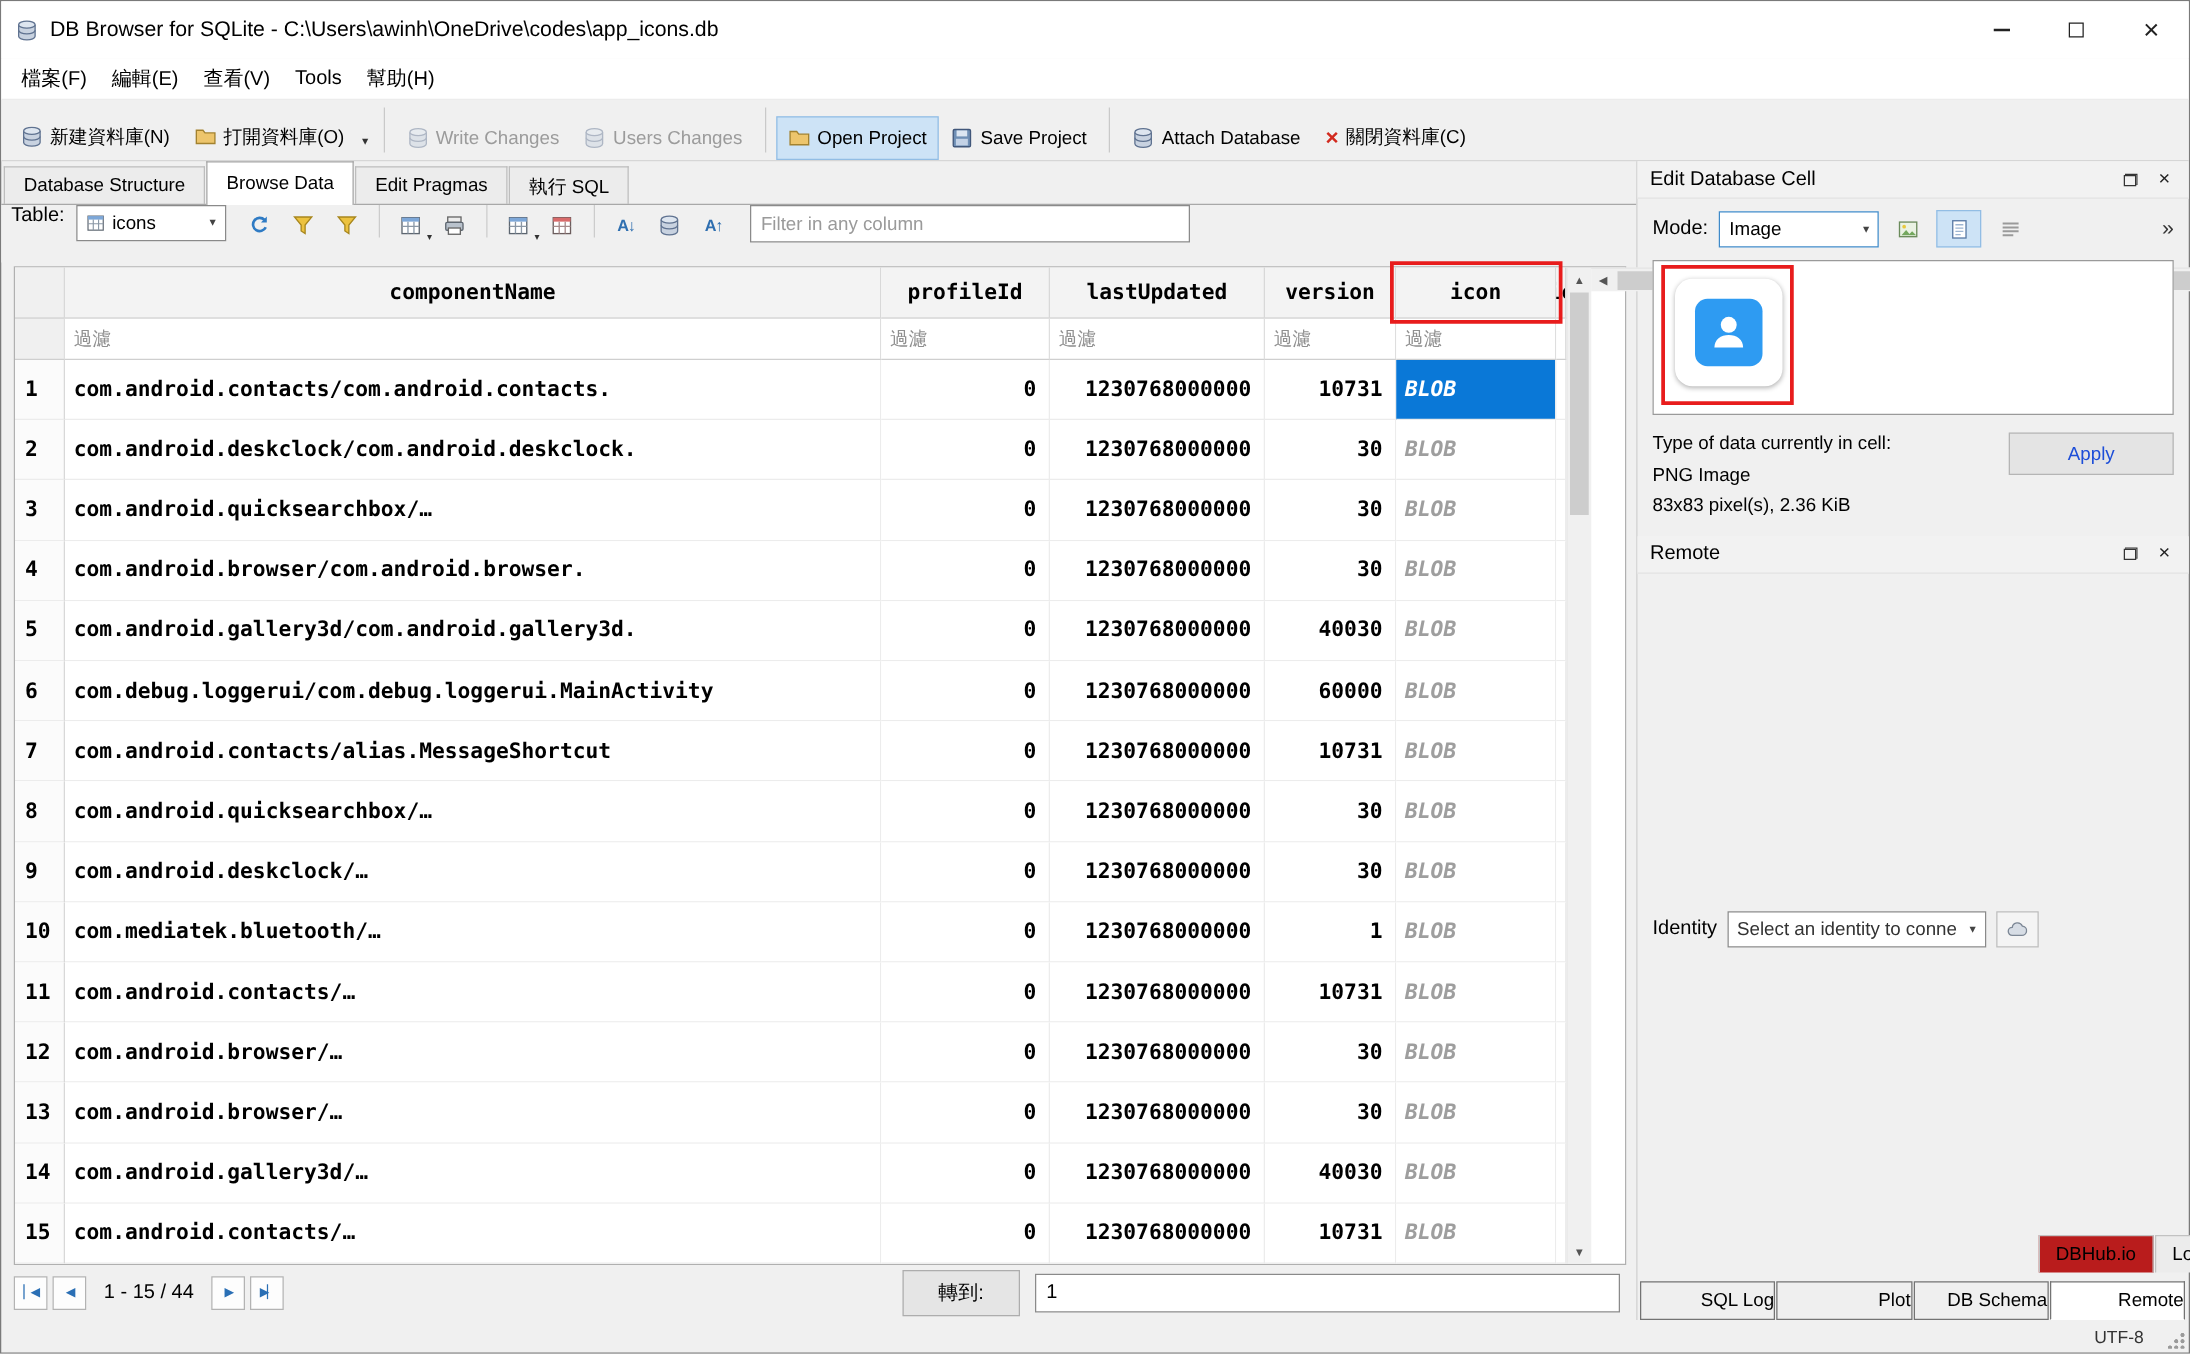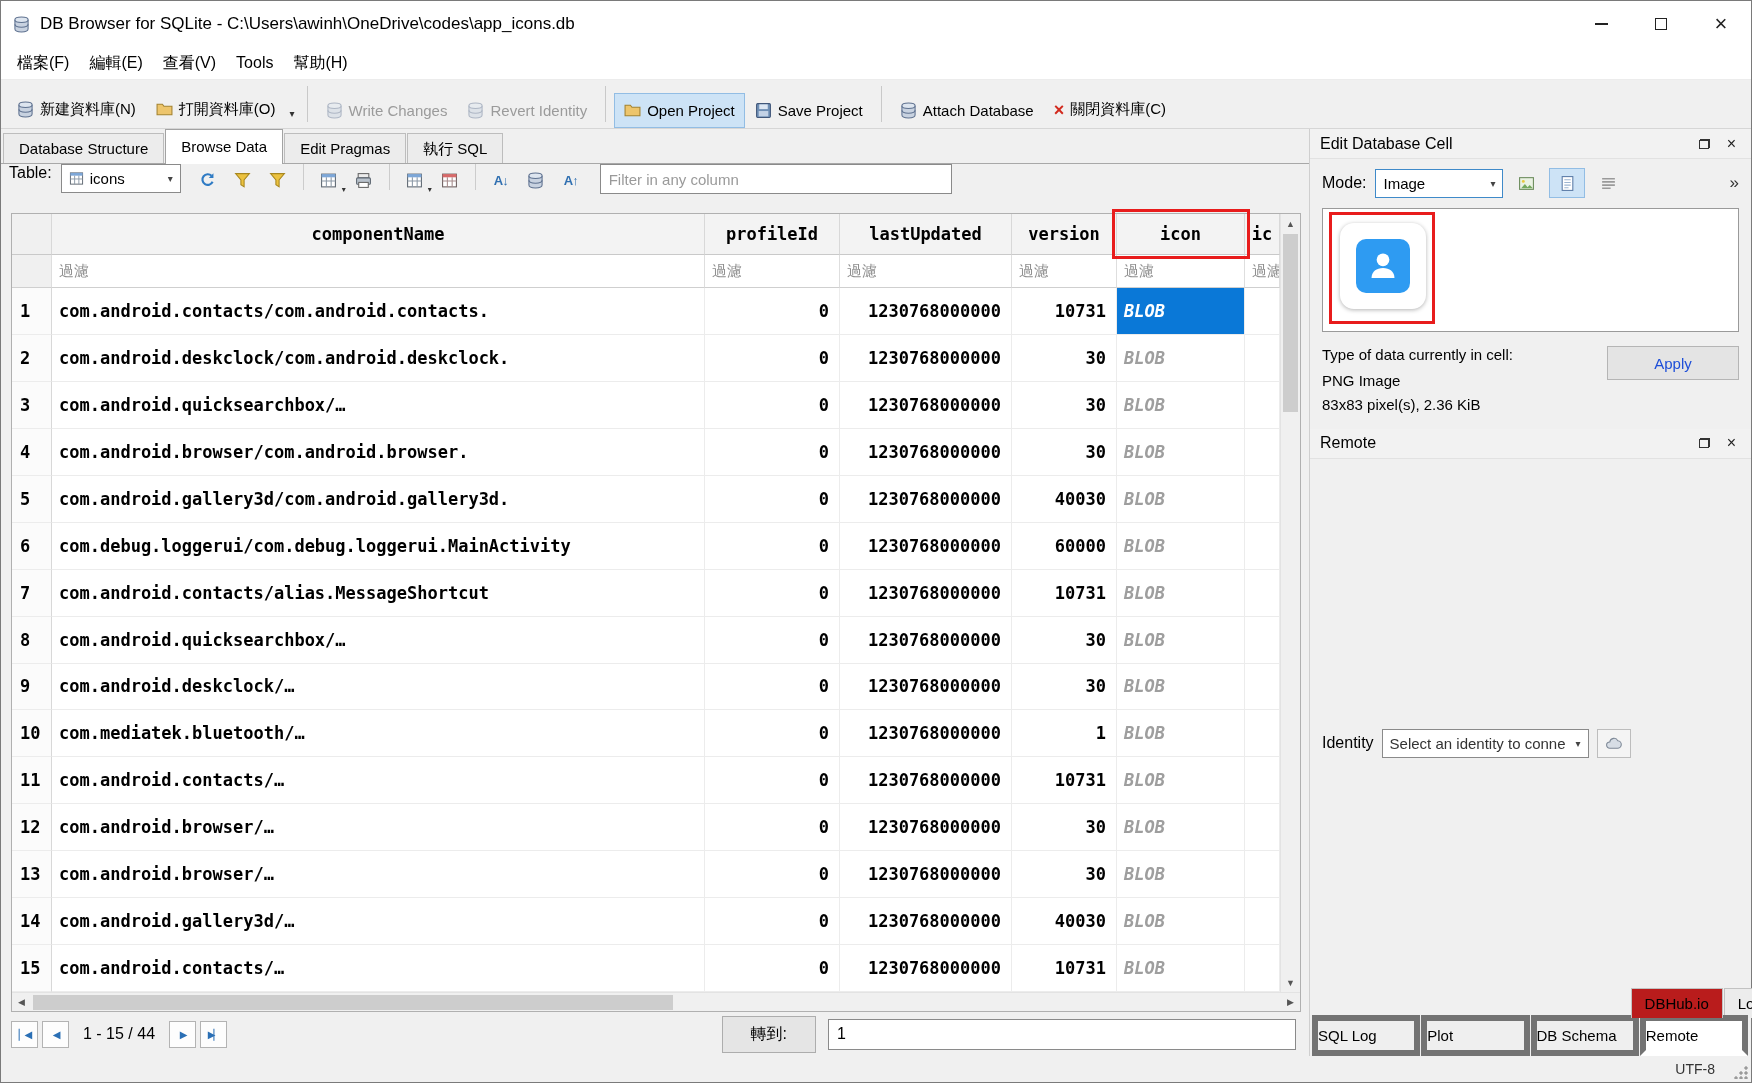--- a/index.html
+++ b/index.html
@@ -50,21 +50,21 @@
   .combo .carrow { color:#444; font-size:10px; margin-left:auto; padding-left:4px; }
   .table-combo { width:120px; margin-left:6px; margin-right:8px; }
   .ibtn { width:32px; height:32px; display:flex; align-items:center; justify-content:center; position:relative; }
   .bsep { width:1px; height:26px; background:#cccccc; margin:0 6px; }
   .sort-ic { color:#2f6fb0; font-weight:bold; font-size:13px; letter-spacing:-1px; }
   .mini-caret { position:absolute; right:-1px; bottom:2px; font-size:8px; color:#333; }
   .filter-input { width:352px; height:30px; border:1px solid #8a8a8a; padding:0 8px; font-size:15px; font-family:inherit; margin-left:10px; }
   .filter-input::placeholder { color:#9a9a9a; }
 
   
-  .grid-outer { flex:1; display:flex; flex-direction:column; margin:3px 8px 0 10px; border:1px solid #b0b0b0; background:#fff; min-height:0; position:relative; }
+  .grid-outer { flex:1; display:flex; flex-direction:row; margin:3px 8px 0 10px; border:1px solid #b0b0b0; background:#fff; min-height:0; position:relative; }
   .grid-body { flex:1; display:flex; min-height:0; }
   .grid-content { flex:1; display:flex; flex-direction:column; min-width:0; position:relative; }
   .grid-row { display:grid; grid-template-columns:40px 653px 135px 172px 105px 128px 1fr; }
   .grid-row.head { height:41px; flex:0 0 auto; }
   .hcell { background:#f3f3f3; border-right:1px solid #d8d8d8; border-bottom:1px solid #c9c9c9; display:flex; align-items:center; justify-content:center; font-family:"DejaVu Sans Mono","Liberation Mono",monospace; font-weight:bold; font-size:17px; overflow:hidden; white-space:nowrap; }
   .hcell.corner { background:#f0f0f0; }
   .grid-row.filters { height:33px; flex:0 0 auto; }
   .fcell { border-right:1px solid #dedede; border-bottom:1px solid #cfcfcf; display:flex; align-items:center; padding-left:7px; color:#8f8f8f; font-size:15px; overflow:hidden; background:#fff; white-space:nowrap; }
   .fcell.corner { background:#f0f0f0; }
   .grid-row.data { flex:1 1 0; min-height:0; }
@@ -132,21 +132,21 @@
   .ta-btn.dark { background:#dcdcdc; color:#111; }
   .rtab-content { border:1px solid #c2c2c2; background:#fff; flex:1; display:flex; flex-direction:column; min-height:0; margin-top:-1px; }
   .remote-toolbar { display:flex; gap:12px; padding:7px 8px; flex:0 0 auto; }
   .rt-head { display:flex; border-top:1px solid #dcdcdc; border-bottom:1px solid #cfcfcf; flex:0 0 auto; height:31px; }
   .rt-head .rt-h { display:flex; align-items:center; padding-left:8px; font-size:16px; overflow:hidden; white-space:nowrap; }
   .rt-h.name { flex:1; border-right:1px solid #dcdcdc; }
   .rt-h.mod { width:88px; }
   .rt-body { flex:1; background:#fff; }
 
   .dock-tabs { height:32px; display:flex; align-items:flex-end; padding:0 2px; flex:0 0 auto; }
-  .dtab { flex:1; text-align:left; padding:6px 0; font-size:15px; border:6px solid #737373; background:#efefef; margin-right:1px; white-space:nowrap; }
+  .dtab { flex:1; text-align:right; padding:6px 0; font-size:15px; border:1px solid #737373; background:#efefef; margin-right:1px; white-space:nowrap; }
   .dtab.active { background:#fff; border-bottom-color:#fff; }
 
   
   .statusbar { height:26px; display:flex; align-items:center; justify-content:flex-end; padding-right:36px; font-size:14px; color:#333; flex:0 0 auto; position:relative; }
   .grip { position:absolute; right:3px; bottom:3px; width:14px; height:14px;
     background:
       radial-gradient(circle at 12px 3px, #9a9a9a 1.4px, transparent 1.9px),
       radial-gradient(circle at 12px 8px, #9a9a9a 1.4px, transparent 1.9px),
       radial-gradient(circle at 7px 8px,  #9a9a9a 1.4px, transparent 1.9px),
       radial-gradient(circle at 12px 13px,#9a9a9a 1.4px, transparent 1.9px),
@@ -261,21 +261,21 @@
     <div class="tbtn disabled">
       <svg class="ic16" viewBox="0 0 16 16">
           <use href="#i-db"></use>
         </svg>
       <span>Write Changes</span>
     </div>
     <div class="tbtn disabled">
       <svg class="ic16" viewBox="0 0 16 16">
           <use href="#i-db"></use>
         </svg>
-      <span>Revert Identity</span>
+      <span>Users Changes</span>
     </div>
     <div class="tsep"></div>
     <div class="tbtn checked">
       <svg class="ic16" viewBox="0 0 16 16">
           <use href="#i-folder"></use>
         </svg>
       <span>Open Project</span>
     </div>
     <div class="tbtn">
       <svg class="ic16" viewBox="0 0 16 16">

